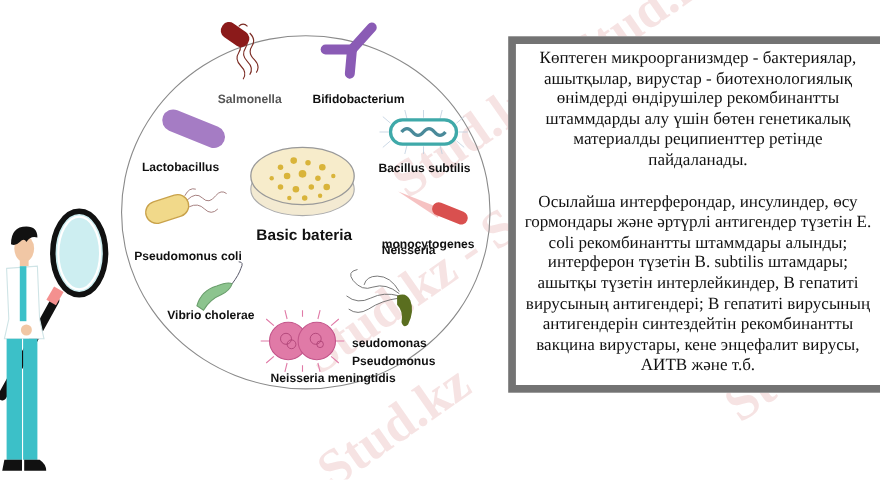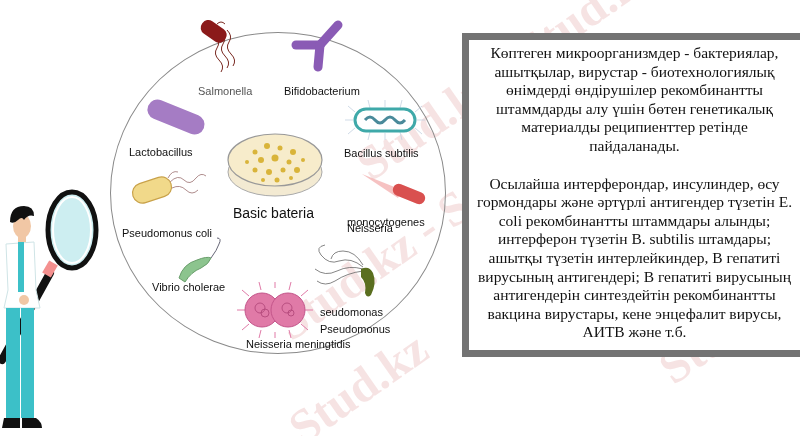--- a/index.html
+++ b/index.html
@@ -1,17 +1,17 @@
 <!DOCTYPE html>
 <html><head>
 <meta charset="utf-8">
 <style>
   html, body { margin:0; padding:0; }
   body { width:800px; height:436px; background:#ffffff; position:relative; overflow:hidden; font-family:"Liberation Sans", sans-serif; }
-  .label { position:absolute; font-family:"Liberation Sans", sans-serif; font-weight:normal; font-size:11px; color:#111; white-space:nowrap; line-height:12px; }
+  .label { position:absolute; font-family:"Liberation Sans", sans-serif; font-weight:bold; font-size:11px; color:#111; white-space:nowrap; line-height:12px; }
   .label.grey { color:#555; }
   .label.big { font-size:14px; }
   #circle { position:absolute; left:110px; top:32px; width:336px; height:322px; border:1px solid #8a8a8a; border-radius:50%; box-sizing:border-box; }
   #textbox { position:absolute; left:462px; top:33px; width:345px; height:324px; border:7px solid #737373; box-sizing:border-box; background:#fff; font-family:"Liberation Serif", serif; font-size:15.5px; line-height:18.6px; color:#111; text-align:center; padding:4px 6px 0 6px; }
   #textbox p { margin:0; }
   #textbox p + p { margin-top:19px; }
   .wm { position:absolute; font-family:"Liberation Serif", serif; font-weight:bold; color:rgba(200,80,80,0.16); font-size:48px; transform:rotate(-35deg); white-space:nowrap; pointer-events:none; }
   svg { position:absolute; overflow:visible; }
 </style>
 </head>

